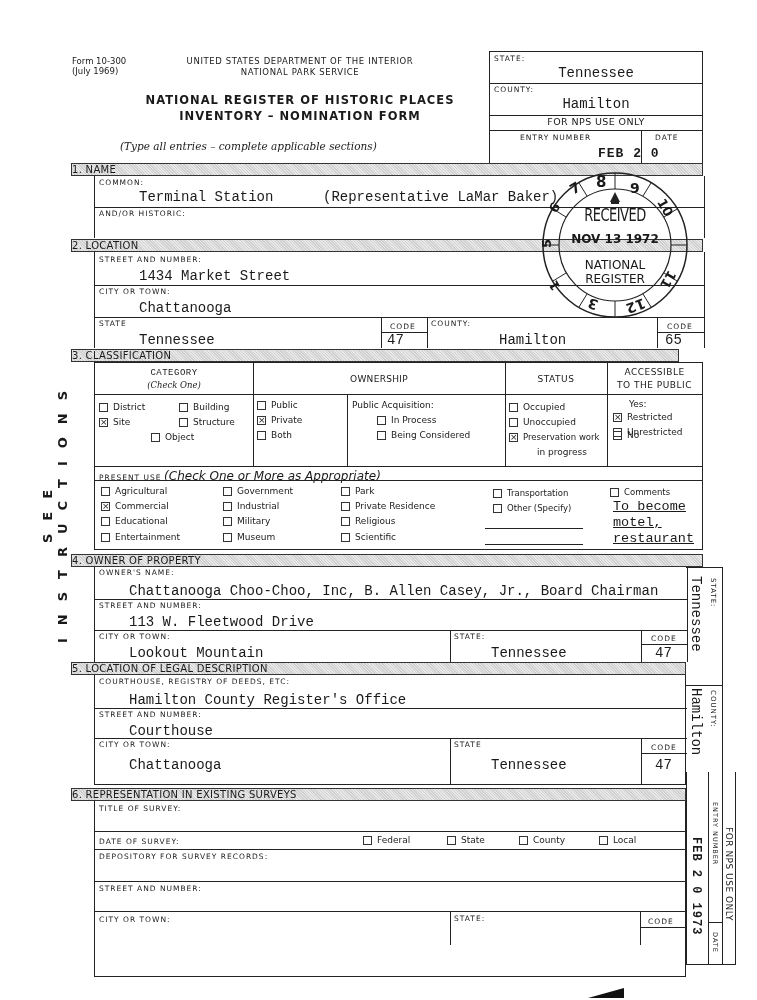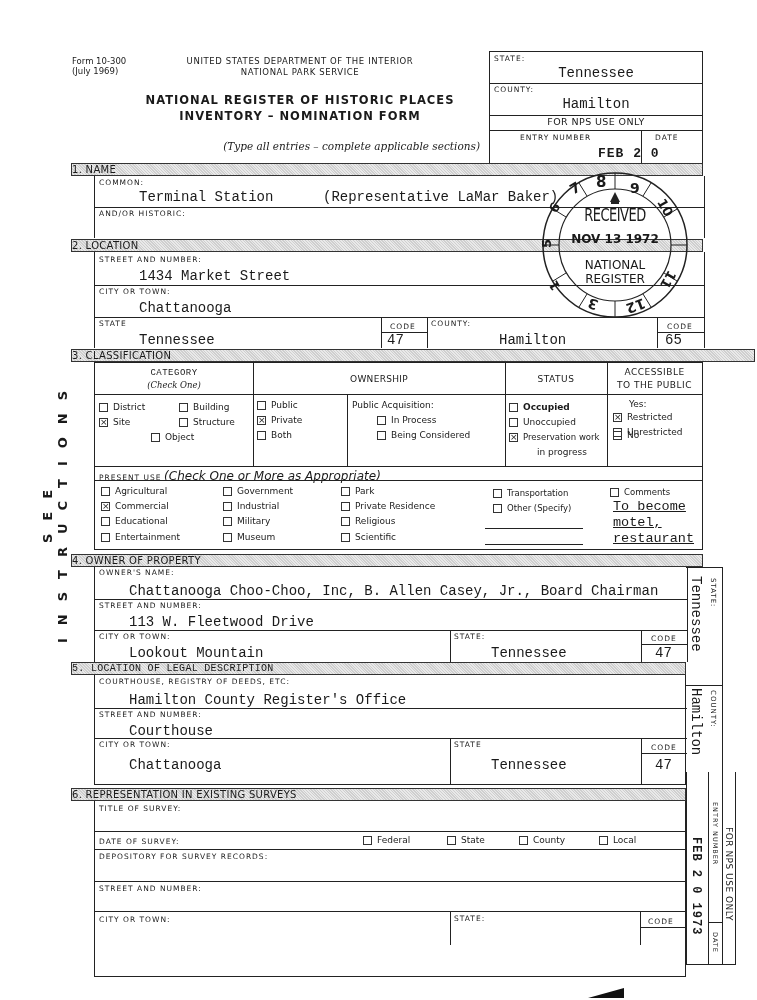--- a/index.html
+++ b/index.html
@@ -27,21 +27,21 @@
   <div>(July 1969)</div>
 </div>
 <div class="abs sans" style="left:140px;top:56px;width:320px;text-align:center;font-size:8.5px;line-height:11px;letter-spacing:.6px;">
   <div>UNITED STATES DEPARTMENT OF THE INTERIOR</div>
   <div>NATIONAL PARK SERVICE</div>
 </div>
 <div class="abs sans" style="left:120px;top:92px;width:360px;text-align:center;font-size:11.5px;line-height:16px;font-weight:bold;letter-spacing:1px;">
   <div>NATIONAL REGISTER OF HISTORIC PLACES</div>
   <div>INVENTORY – NOMINATION FORM</div>
 </div>
-<div class="abs serif" style="left:120px;top:140px;width:360px;text-align:right;font-size:10.5px;font-style:italic;">(Type all entries – complete applicable sections)</div>
+<div class="abs serif" style="left:120px;top:140px;width:360px;text-align:left;font-size:10.5px;font-style:italic;">(Type all entries – complete applicable sections)</div>
 
 <div class="abs box" style="left:489px;top:51px;width:214px;height:112px;border-width:1px 1px 0 1px;">
   <div class="abs lbl" style="left:4px;top:2px;">STATE:</div>
   <div class="abs typed" style="left:0;width:212px;top:13px;text-align:center;">Tennessee</div>
   <div class="hl" style="left:0;width:212px;top:31px;"></div>
   <div class="abs lbl" style="left:4px;top:33px;">COUNTY:</div>
   <div class="abs typed" style="left:0;width:212px;top:44px;text-align:center;">Hamilton</div>
   <div class="hl" style="left:0;width:212px;top:63px;"></div>
   <div class="abs sans" style="left:0;width:212px;top:64px;text-align:center;font-size:9.5px;letter-spacing:.4px;">FOR NPS USE ONLY</div>
   <div class="hl" style="left:0;width:212px;top:78px;"></div>
@@ -115,21 +115,21 @@
   <div class="abs sans" style="left:10px;top:108px;font-size:13px;font-weight:bold;transform:rotate(240deg);">1</div>
   <div class="abs sans" style="left:2px;top:66px;font-size:13px;font-weight:bold;transform:rotate(270deg);">5</div>
   <div class="abs sans" style="left:10px;top:30px;font-size:13px;font-weight:bold;transform:rotate(300deg);">6</div>
   <div class="abs sans" style="left:30px;top:10px;font-size:14px;font-weight:bold;transform:rotate(330deg);">7</div>
   <div class="abs sans" style="left:0;width:150px;top:38px;text-align:center;font-size:13px;letter-spacing:-.5px;transform:scaleY(1.3);">RECEIVED</div>
   <div class="abs sans" style="left:0;width:150px;top:62px;text-align:center;font-size:12px;font-weight:bold;">NOV 13 1972</div>
   <div class="abs sans" style="left:0;width:150px;top:88px;text-align:center;font-size:12px;">NATIONAL</div>
   <div class="abs sans" style="left:0;width:150px;top:102px;text-align:center;font-size:12px;">REGISTER</div>
 </div>
 
-<div class="abs sechead hatch sans" style="left:71px;top:349px;width:684px;"><span>3. CLASSIFICATION</span></div>
+<div class="abs sechead hatch sans" style="left:71px;top:349px;width:608px;"><span>3. CLASSIFICATION</span></div>
 <div class="abs" style="left:94px;top:362px;width:609px;height:188px;border-left:1px solid #222;border-right:1px solid #222;border-bottom:1px solid #222;box-sizing:border-box;">
 
   <div class="hl" style="left:0;width:607px;top:0;"></div>
   <div class="abs sans" style="left:0;width:158px;top:6px;text-align:center;font-size:9px;letter-spacing:.5px;font-family:Liberation Mono, monospace;">CATEGORY</div>
   <div class="abs serif" style="left:0;width:158px;top:18px;text-align:center;font-size:8.5px;font-style:italic;">(Check One)</div>
   <div class="vl" style="left:158px;top:0;height:105px;"></div>
   <div class="abs sans" style="left:158px;width:252px;top:12px;text-align:center;font-size:9px;letter-spacing:.3px;">OWNERSHIP</div>
   <div class="vl" style="left:410px;top:0;height:105px;"></div>
   <div class="abs sans" style="left:410px;width:102px;top:12px;text-align:center;font-size:9px;letter-spacing:.5px;">STATUS</div>
   <div class="vl" style="left:512px;top:0;height:105px;"></div>
@@ -144,21 +144,21 @@
   <div class="opt" style="left:84px;top:55px;"><span class="cb"></span><span>Structure</span></div>
   <div class="opt" style="left:56px;top:70px;"><span class="cb"></span><span>Object</span></div>
 
   <div class="opt" style="left:162px;top:38px;"><span class="cb"></span><span>Public</span></div>
   <div class="opt" style="left:162px;top:53px;"><span class="cb">×</span><span>Private</span></div>
   <div class="opt" style="left:162px;top:68px;"><span class="cb"></span><span>Both</span></div>
   <div class="opt" style="left:257px;top:38px;">Public Acquisition:</div>
   <div class="opt" style="left:282px;top:53px;"><span class="cb"></span><span>In Process</span></div>
   <div class="opt" style="left:282px;top:68px;"><span class="cb"></span><span>Being Considered</span></div>
 
-  <div class="opt" style="left:414px;top:40px;font-weight:bold;"><span class="cb"></span><span>Occupied</span></div>
+  <div class="opt" style="left:414px;top:40px;"><span class="cb"></span><span>Occupied</span></div>
   <div class="opt" style="left:414px;top:55px;"><span class="cb"></span><span>Unoccupied</span></div>
   <div class="opt" style="left:414px;top:70px;font-size:8.5px;"><span class="cb">×</span><span>Preservation work</span></div>
   <div class="opt" style="left:442px;top:85px;">in progress</div>
 
   <div class="opt" style="left:534px;top:37px;">Yes:</div>
   <div class="opt" style="left:518px;top:50px;"><span class="cb">×</span><span>Restricted</span></div>
   <div class="opt" style="left:518px;top:65px;"><span class="cb"></span><span>Unrestricted</span></div>
   <div class="opt" style="left:518px;top:68px;"><span class="cb"></span><span>No</span></div>
 
   <div class="hl" style="left:0;width:607px;top:104px;"></div>
@@ -205,21 +205,21 @@
   <div class="abs typed" style="left:34px;top:78px;">Lookout Mountain</div>
   <div class="vl" style="left:355px;top:63px;height:32px;"></div>
   <div class="abs lbl" style="left:359px;top:65px;">STATE:</div>
   <div class="abs typed" style="left:396px;top:78px;">Tennessee</div>
   <div class="vl" style="left:546px;top:63px;height:32px;"></div>
   <div class="abs lbl" style="left:556px;top:67px;">CODE</div>
   <div class="hl" style="left:546px;width:46px;top:77px;"></div>
   <div class="abs typed" style="left:560px;top:78px;">47</div>
 </div>
 
-<div class="abs sechead hatch sans" style="left:71px;top:662px;width:615px;font-family:Liberation Mono, monospace;"><span>5. LOCATION OF LEGAL DESCRIPTION</span></div>
+<div class="abs sechead hatch sans" style="left:71px;top:662px;width:615px;"><span>5. LOCATION OF LEGAL DESCRIPTION</span></div>
 <div class="abs" style="left:94px;top:675px;width:592px;height:110px;border-left:1px solid #222;border-right:1px solid #222;border-bottom:1px solid #222;box-sizing:border-box;">
   <div class="abs lbl" style="left:4px;top:2px;">COURTHOUSE, REGISTRY OF DEEDS, ETC:</div>
   <div class="abs typed" style="left:34px;top:17px;">Hamilton County Register's Office</div>
   <div class="hl" style="left:0;width:592px;top:33px;"></div>
   <div class="abs lbl" style="left:4px;top:35px;">STREET AND NUMBER:</div>
   <div class="abs typed" style="left:34px;top:48px;">Courthouse</div>
   <div class="hl" style="left:0;width:592px;top:63px;"></div>
   <div class="abs lbl" style="left:4px;top:65px;">CITY OR TOWN:</div>
   <div class="abs typed" style="left:34px;top:82px;">Chattanooga</div>
   <div class="vl" style="left:355px;top:63px;height:46px;"></div>

